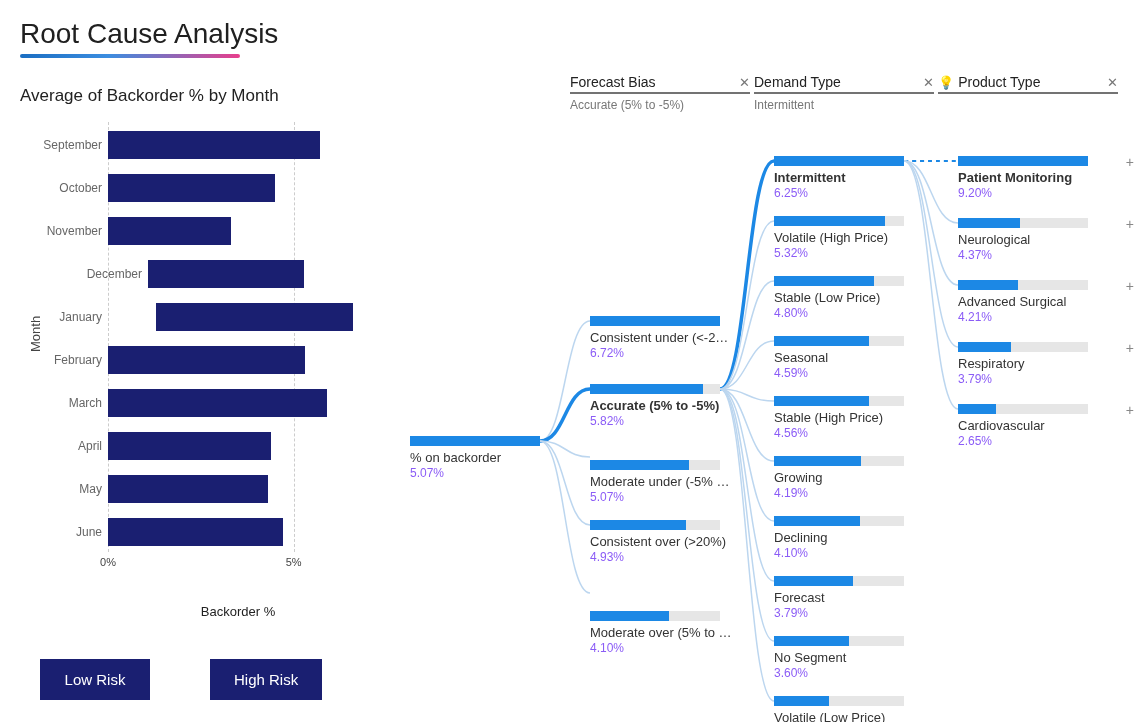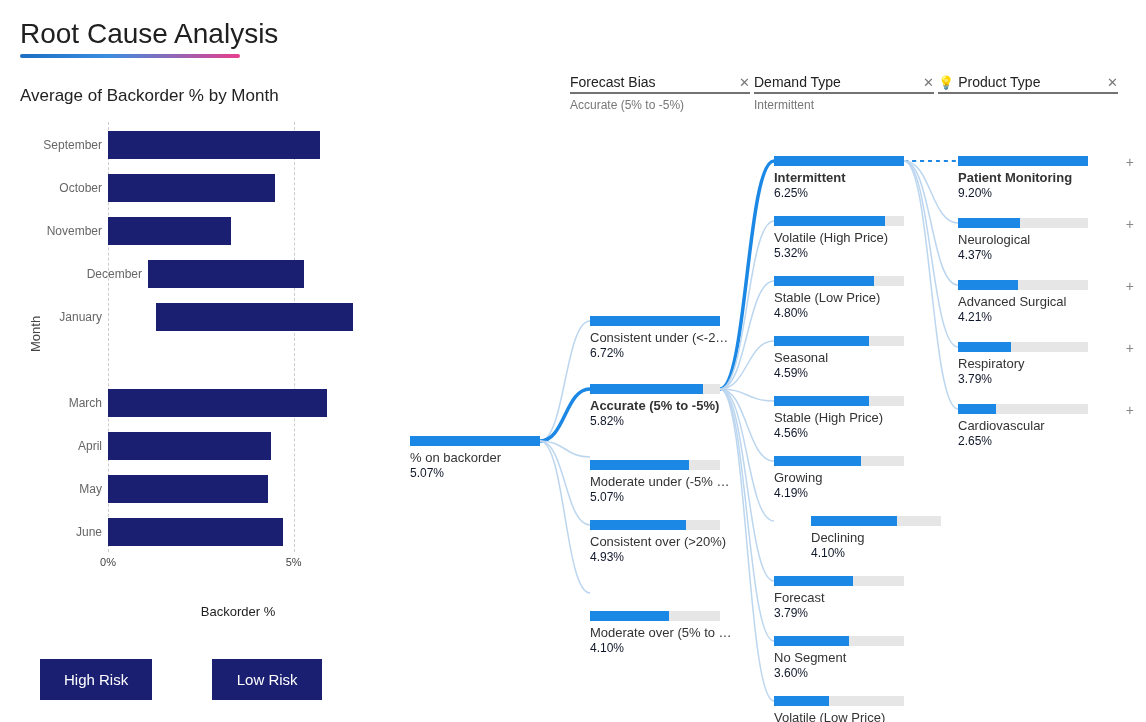--- a/index.html
+++ b/index.html
@@ -181,21 +181,21 @@
       top: 0;
     }
     .node-label {
       font-size: 13px;
       margin-top: 4px;
       color: #333;
     }
     .node-label.bold { font-weight: 700; }
     .node-value {
       font-size: 12px;
-      color: #0f172a;
+      color: #8b5cf6;
       margin-top: 1px;
     }
     .plus-icon {
       position: absolute;
       right: -26px;
       top: -2px;
       font-size: 14px;
       color: #888;
       cursor: pointer;
     }
@@ -257,42 +257,46 @@
             <div class="hbar-bar" style="width: 122.571px;"></div>
           </div>
           <div class="hbar-row" style="top: 135px; margin-left: 40px;">
             <div class="hbar-row-label">December</div>
             <div class="hbar-bar" style="width: 156px;"></div>
           </div>
           <div class="hbar-row" style="top: 178px; padding-left: 48px;">
             <div class="hbar-row-label">January</div>
             <div class="hbar-bar" style="width: 196.857px;"></div>
           </div>
+          <div class="hbar-row" style="top: 221px;">
+            <div class="hbar-row-label">February</div>
+            <div class="hbar-bar" style="width: 196.857px;"></div>
+          </div>
           <div class="hbar-row" style="top: 264px;">
             <div class="hbar-row-label">March</div>
             <div class="hbar-bar" style="width: 219.143px;"></div>
           </div>
           <div class="hbar-row" style="top: 307px;">
             <div class="hbar-row-label">April</div>
             <div class="hbar-bar" style="width: 163.429px;"></div>
           </div>
           <div class="hbar-row" style="top: 350px;">
             <div class="hbar-row-label">May</div>
             <div class="hbar-bar" style="width: 159.714px;"></div>
           </div>
           <div class="hbar-row" style="top: 393px;">
             <div class="hbar-row-label">June</div>
             <div class="hbar-bar" style="width: 174.571px;"></div>
           </div>
         </div>
     </div>
     <div class="x-axis-label">Backorder %</div>
     <div class="risk-buttons">
+      <button class="risk-btn">Low Risk</button>
       <button class="risk-btn">High Risk</button>
-      <button class="risk-btn">Low Risk</button>
     </div>
   </div>
 
   <div class="tree-panel">
     <div class="tree-headers" id="tree-headers">
         <div class="tree-header">
           <div class="tree-header-title">
             <span>Forecast Bias</span>
             <span class="tree-header-close">✕</span>
           </div>
@@ -412,21 +416,21 @@
           <div class="node-label">Stable (High Price)</div>
           <div class="node-value">4.56%</div>
         </div>
         <div class="node" style="left: 384px; top: 320px;">
           <div class="node-bar-track">
             <div class="node-bar-fill" style="width: 67%;"></div>
           </div>
           <div class="node-label">Growing</div>
           <div class="node-value">4.19%</div>
         </div>
-        <div class="node" style="left: 384px; top: 380px; margin-left: 37px;">
+        <div class="node" style="left: 384px; top: 380px;">
           <div class="node-bar-track">
             <div class="node-bar-fill" style="width: 66%;"></div>
           </div>
           <div class="node-label">Declining</div>
           <div class="node-value">4.10%</div>
         </div>
         <div class="node" style="left: 384px; top: 440px;">
           <div class="node-bar-track">
             <div class="node-bar-fill" style="width: 61%;"></div>
           </div>

